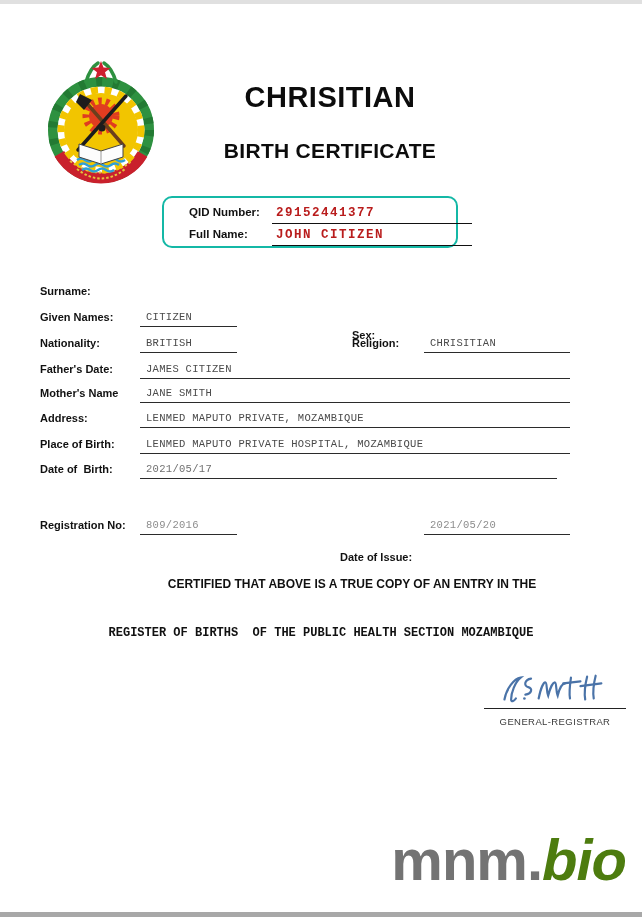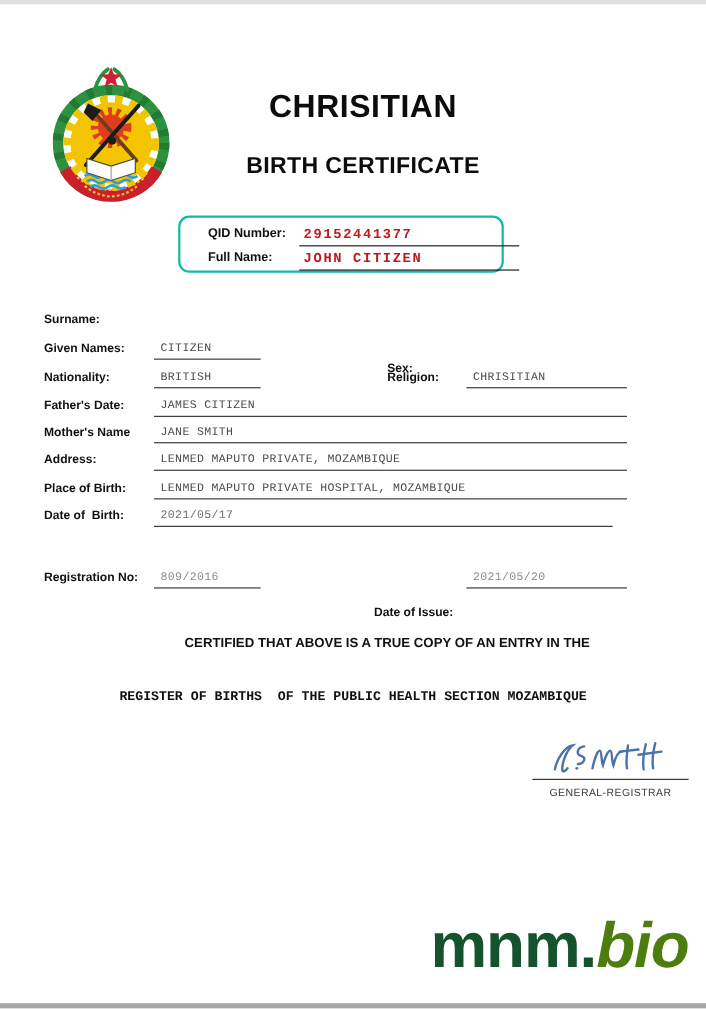--- a/index.html
+++ b/index.html
@@ -83,21 +83,21 @@
   #registrar-title {
     position:absolute; left:484px; top:700px; width:142px; text-align:center;
     font-size:9.5px; letter-spacing:.4px; color:#3a3a3a;margin-top:16px;
   }
 
   
   #brand-logo {
     position:absolute; right:16px; top:826px; display:flex; align-items:baseline;
     font-weight:bold; font-size:58px; letter-spacing:-1px;
   }
-  #logo-primary  { color:#14532d; }
+  #logo-primary  { color:#737373; }
   #logo-secondary{ color:#4d7c0f; font-style:italic; }
 </style>
 </head>
 <body>
 
 <div id="page">
 
   <div id="top-bar" class="edge-bar"></div>
 
   <svg id="emblem" viewBox="0 0 110 130" aria-hidden="true">

